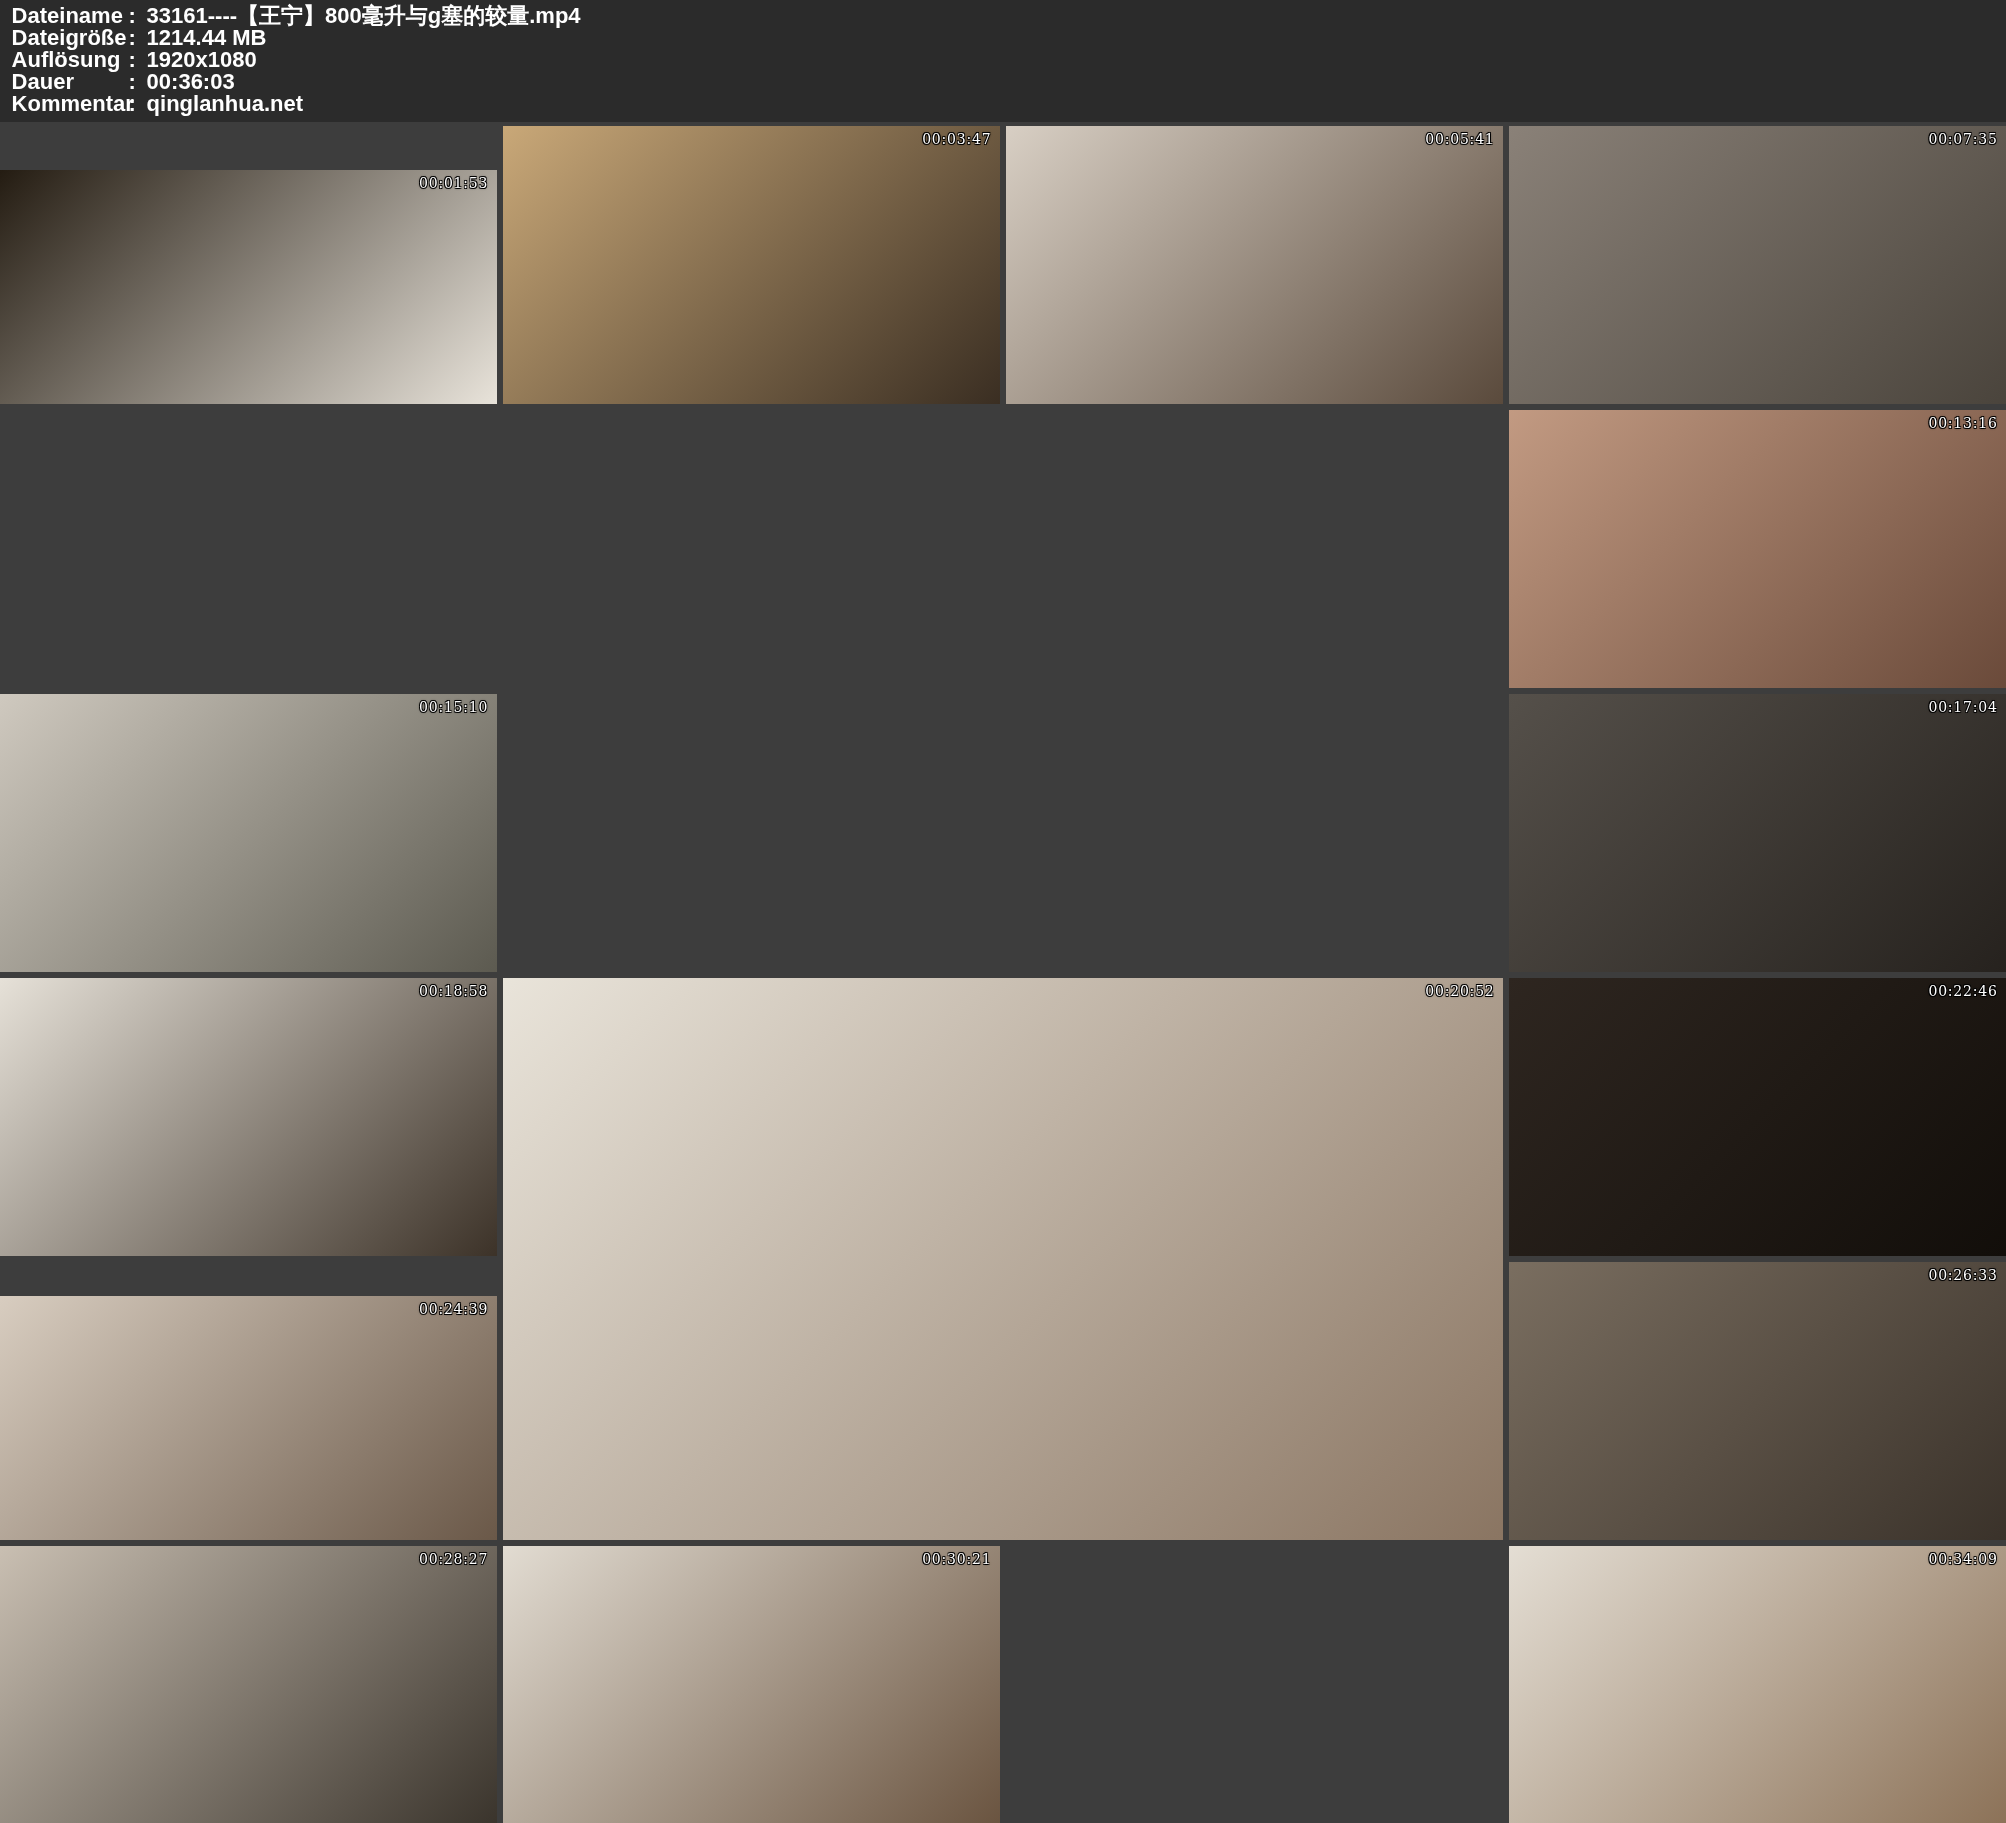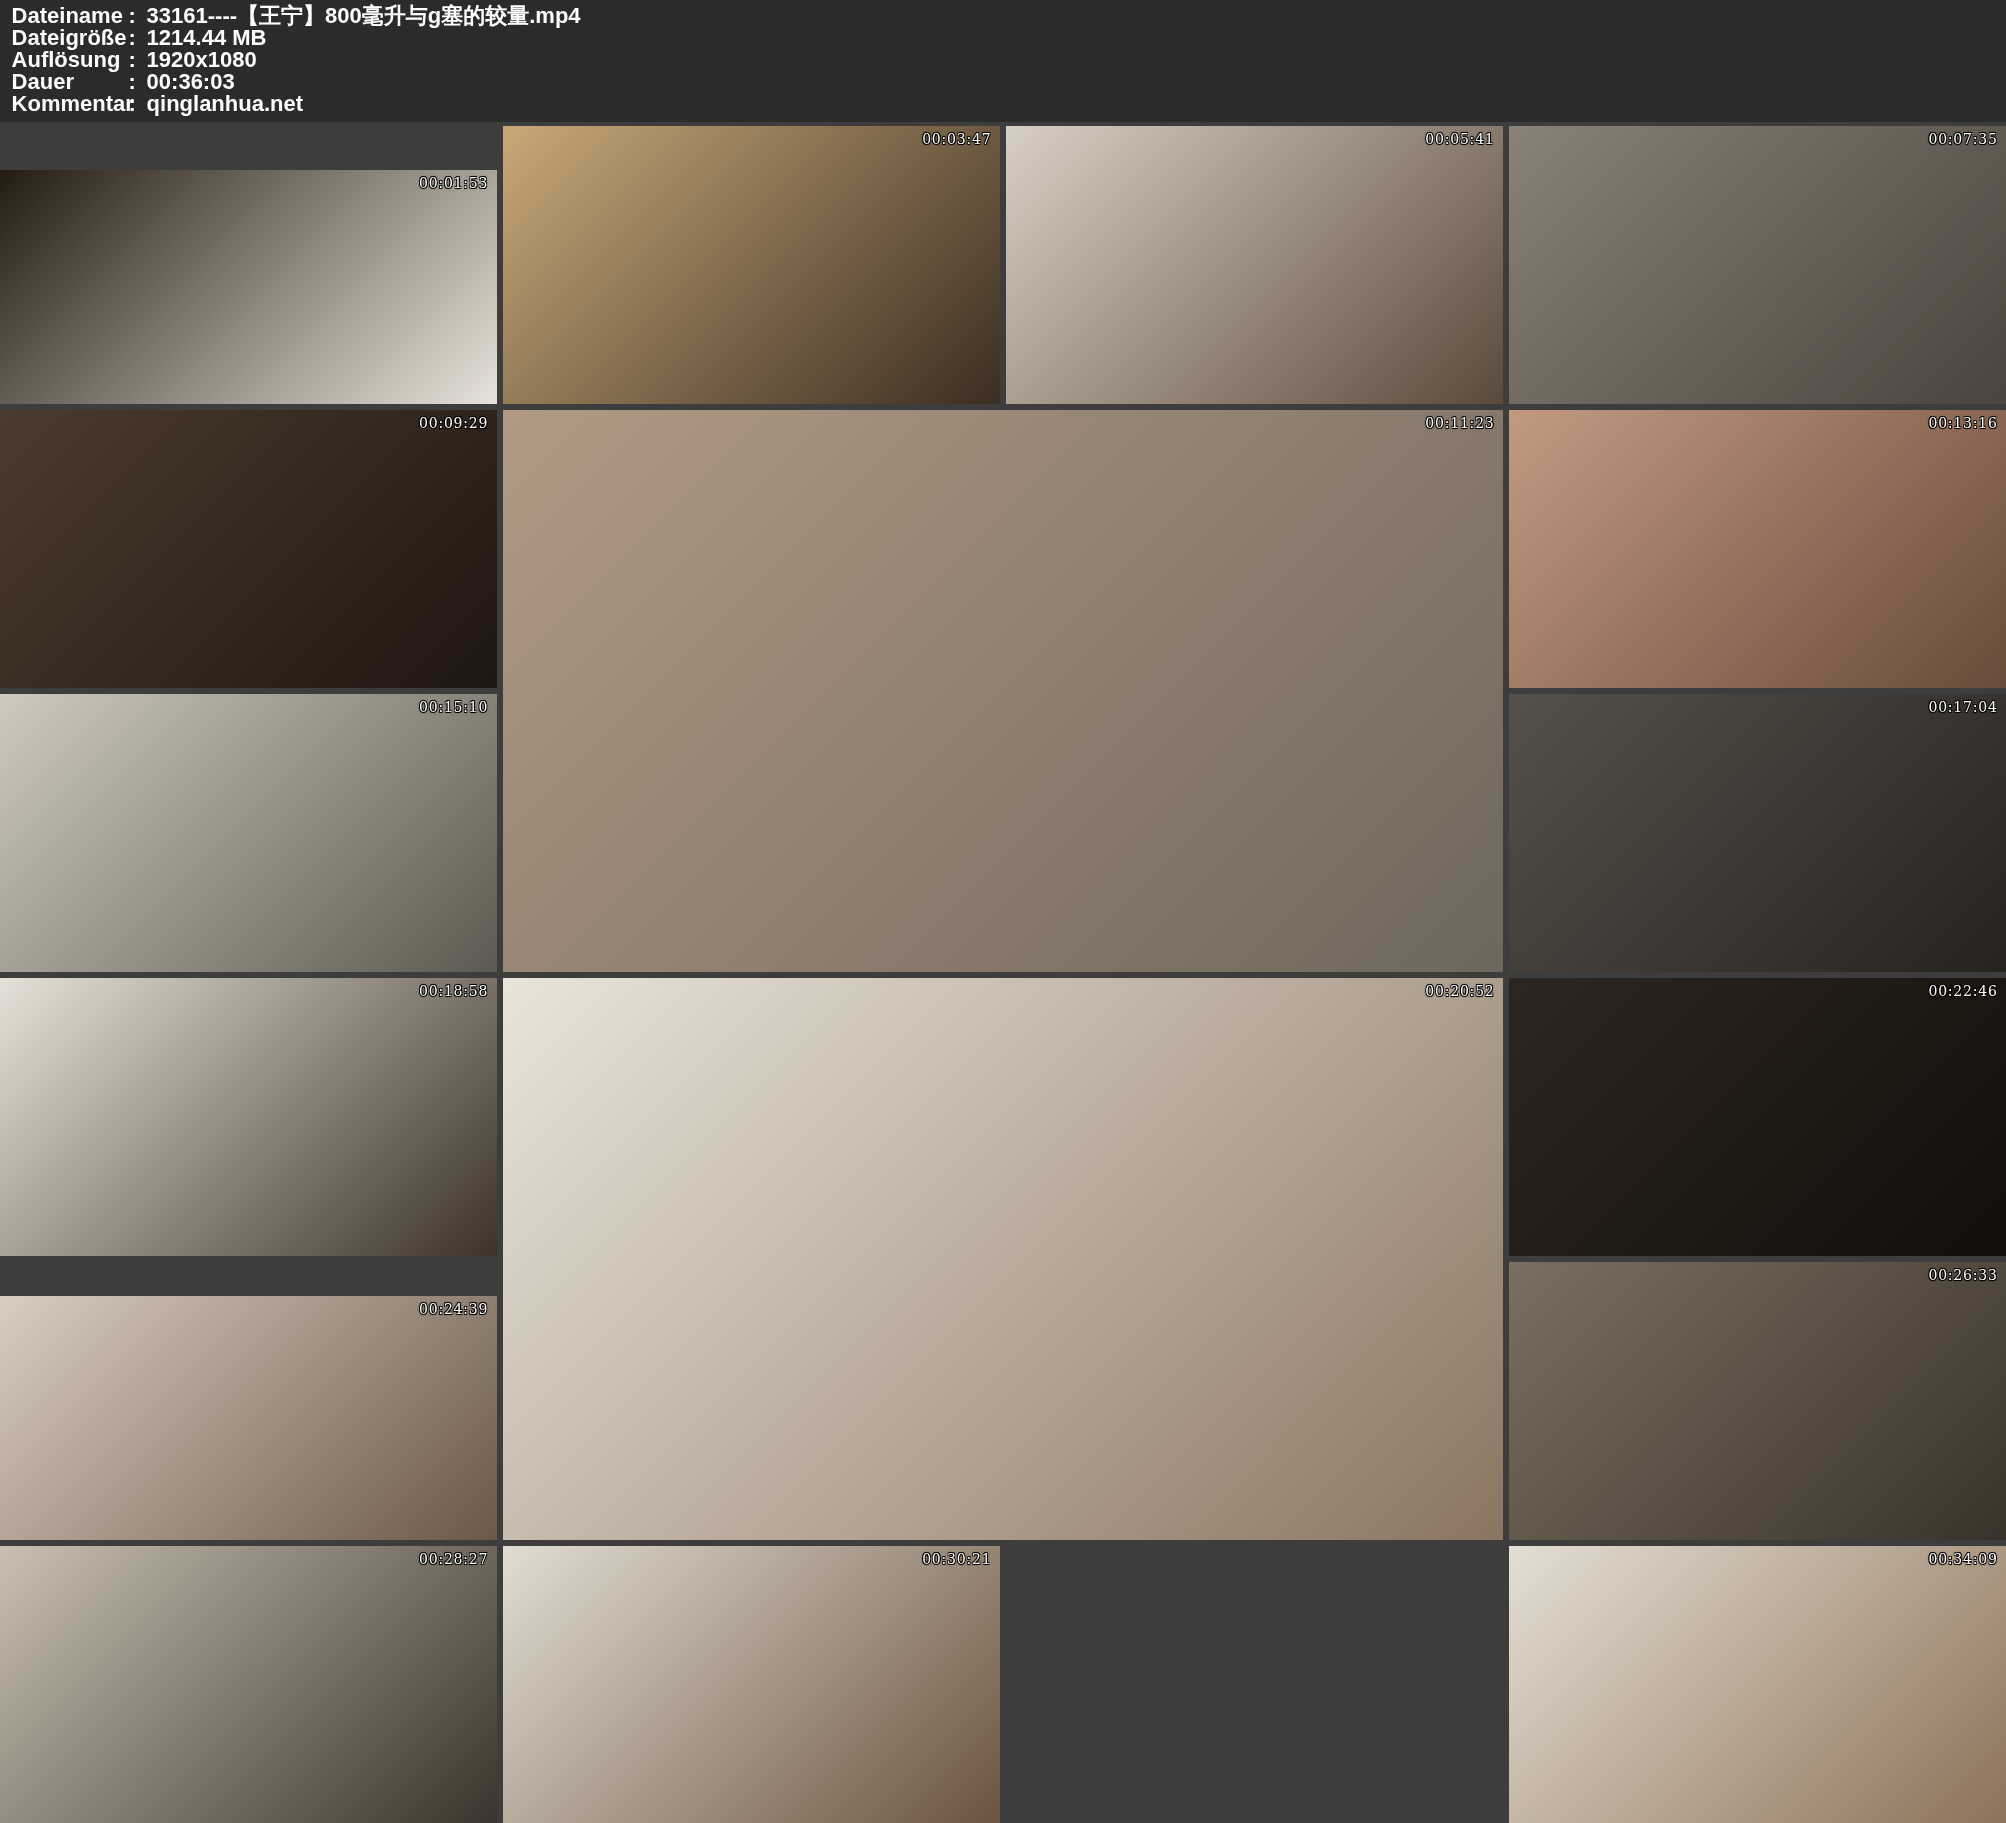--- a/index.html
+++ b/index.html
@@ -130,26 +130,20 @@
       </div>
     <div class="thumb t1" style="background: linear-gradient(135deg, rgb(201, 168, 120) 0%, rgb(58, 46, 34) 100%);">
         <span class="timestamp">00:03:47</span>
       </div>
     <div class="thumb t2" style="background: linear-gradient(135deg, rgb(216, 207, 196) 0%, rgb(90, 74, 60) 100%);">
         <span class="timestamp">00:05:41</span>
       </div>
     <div class="thumb t3" style="background: linear-gradient(135deg, rgb(138, 129, 120) 0%, rgb(74, 68, 60) 100%);">
         <span class="timestamp">00:07:35</span>
       </div>
-    <div class="thumb t4" style="background: linear-gradient(135deg, rgb(74, 59, 46) 0%, rgb(31, 22, 16) 100%);">
-        <span class="timestamp">00:09:29</span>
-      </div>
-    <div class="thumb t5" style="background: linear-gradient(135deg, rgb(176, 154, 133) 0%, rgb(110, 102, 92) 100%);">
-        <span class="timestamp">00:11:23</span>
-      </div>
     <div class="thumb t6" style="background: linear-gradient(135deg, rgb(194, 154, 130) 0%, rgb(106, 74, 58) 100%);">
         <span class="timestamp">00:13:16</span>
       </div>
     <div class="thumb t7" style="background: linear-gradient(135deg, rgb(207, 201, 191) 0%, rgb(92, 90, 80) 100%);">
         <span class="timestamp">00:15:10</span>
       </div>
     <div class="thumb t8" style="background: linear-gradient(135deg, rgb(85, 80, 74) 0%, rgb(38, 34, 30) 100%);">
         <span class="timestamp">00:17:04</span>
       </div>
     <div class="thumb t9" style="background: linear-gradient(135deg, rgb(230, 225, 216) 0%, rgb(60, 50, 40) 100%);">

